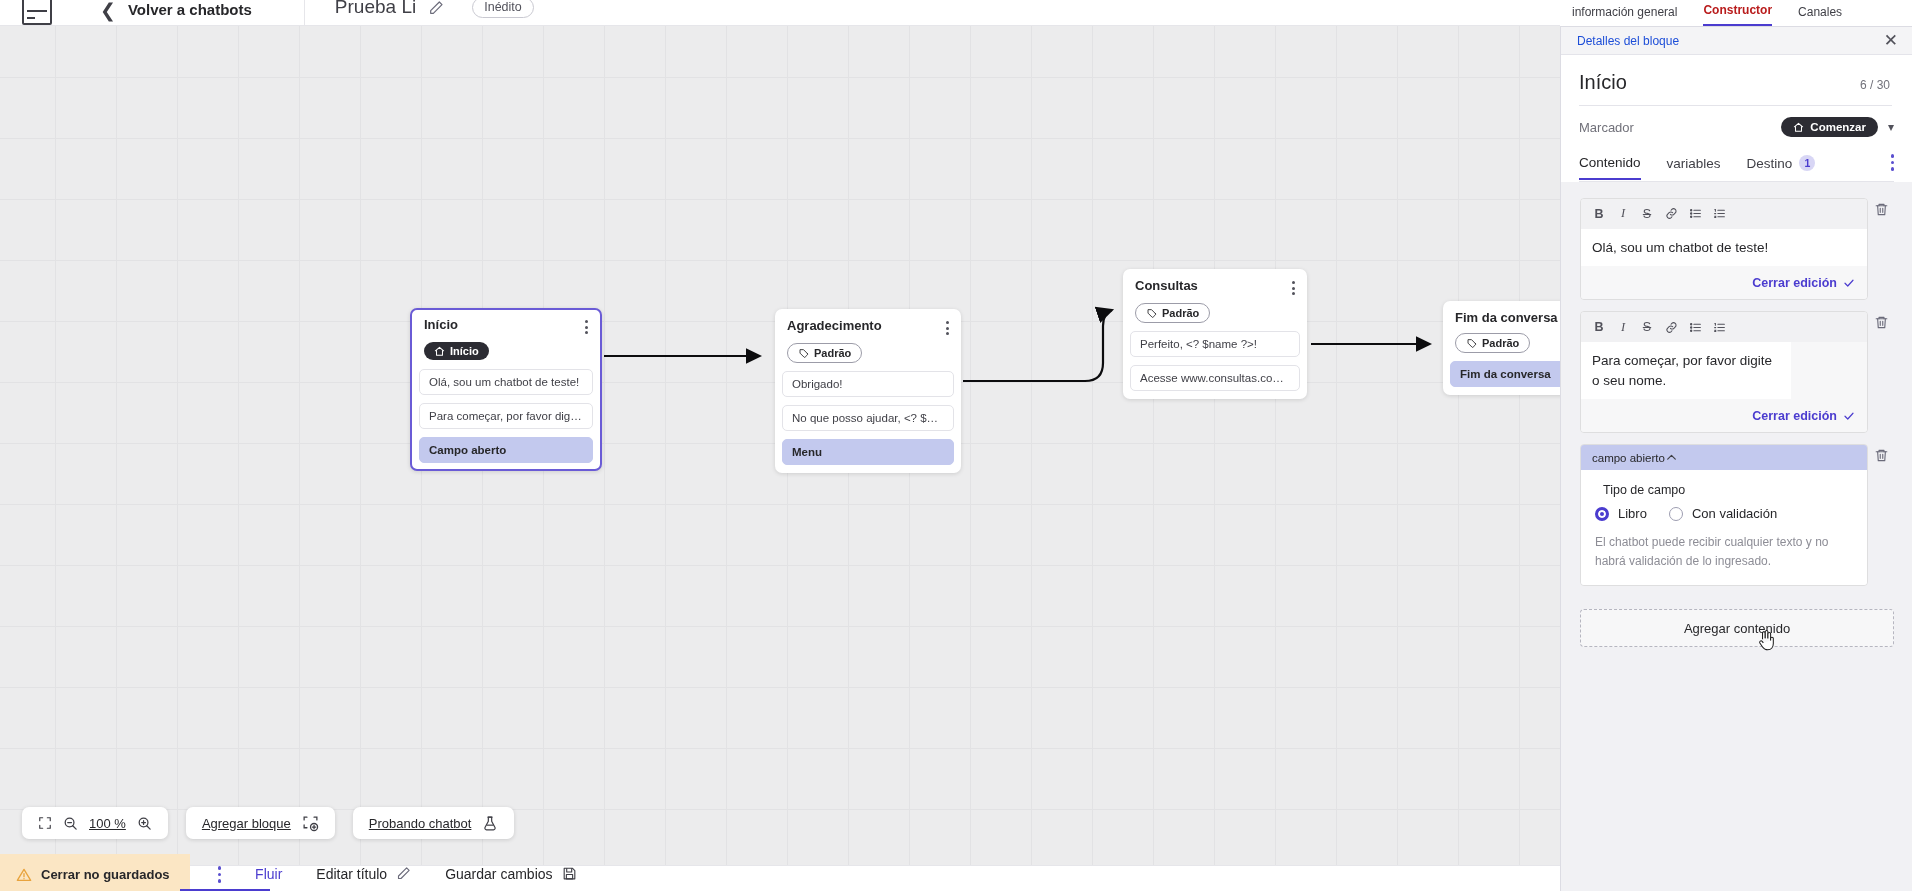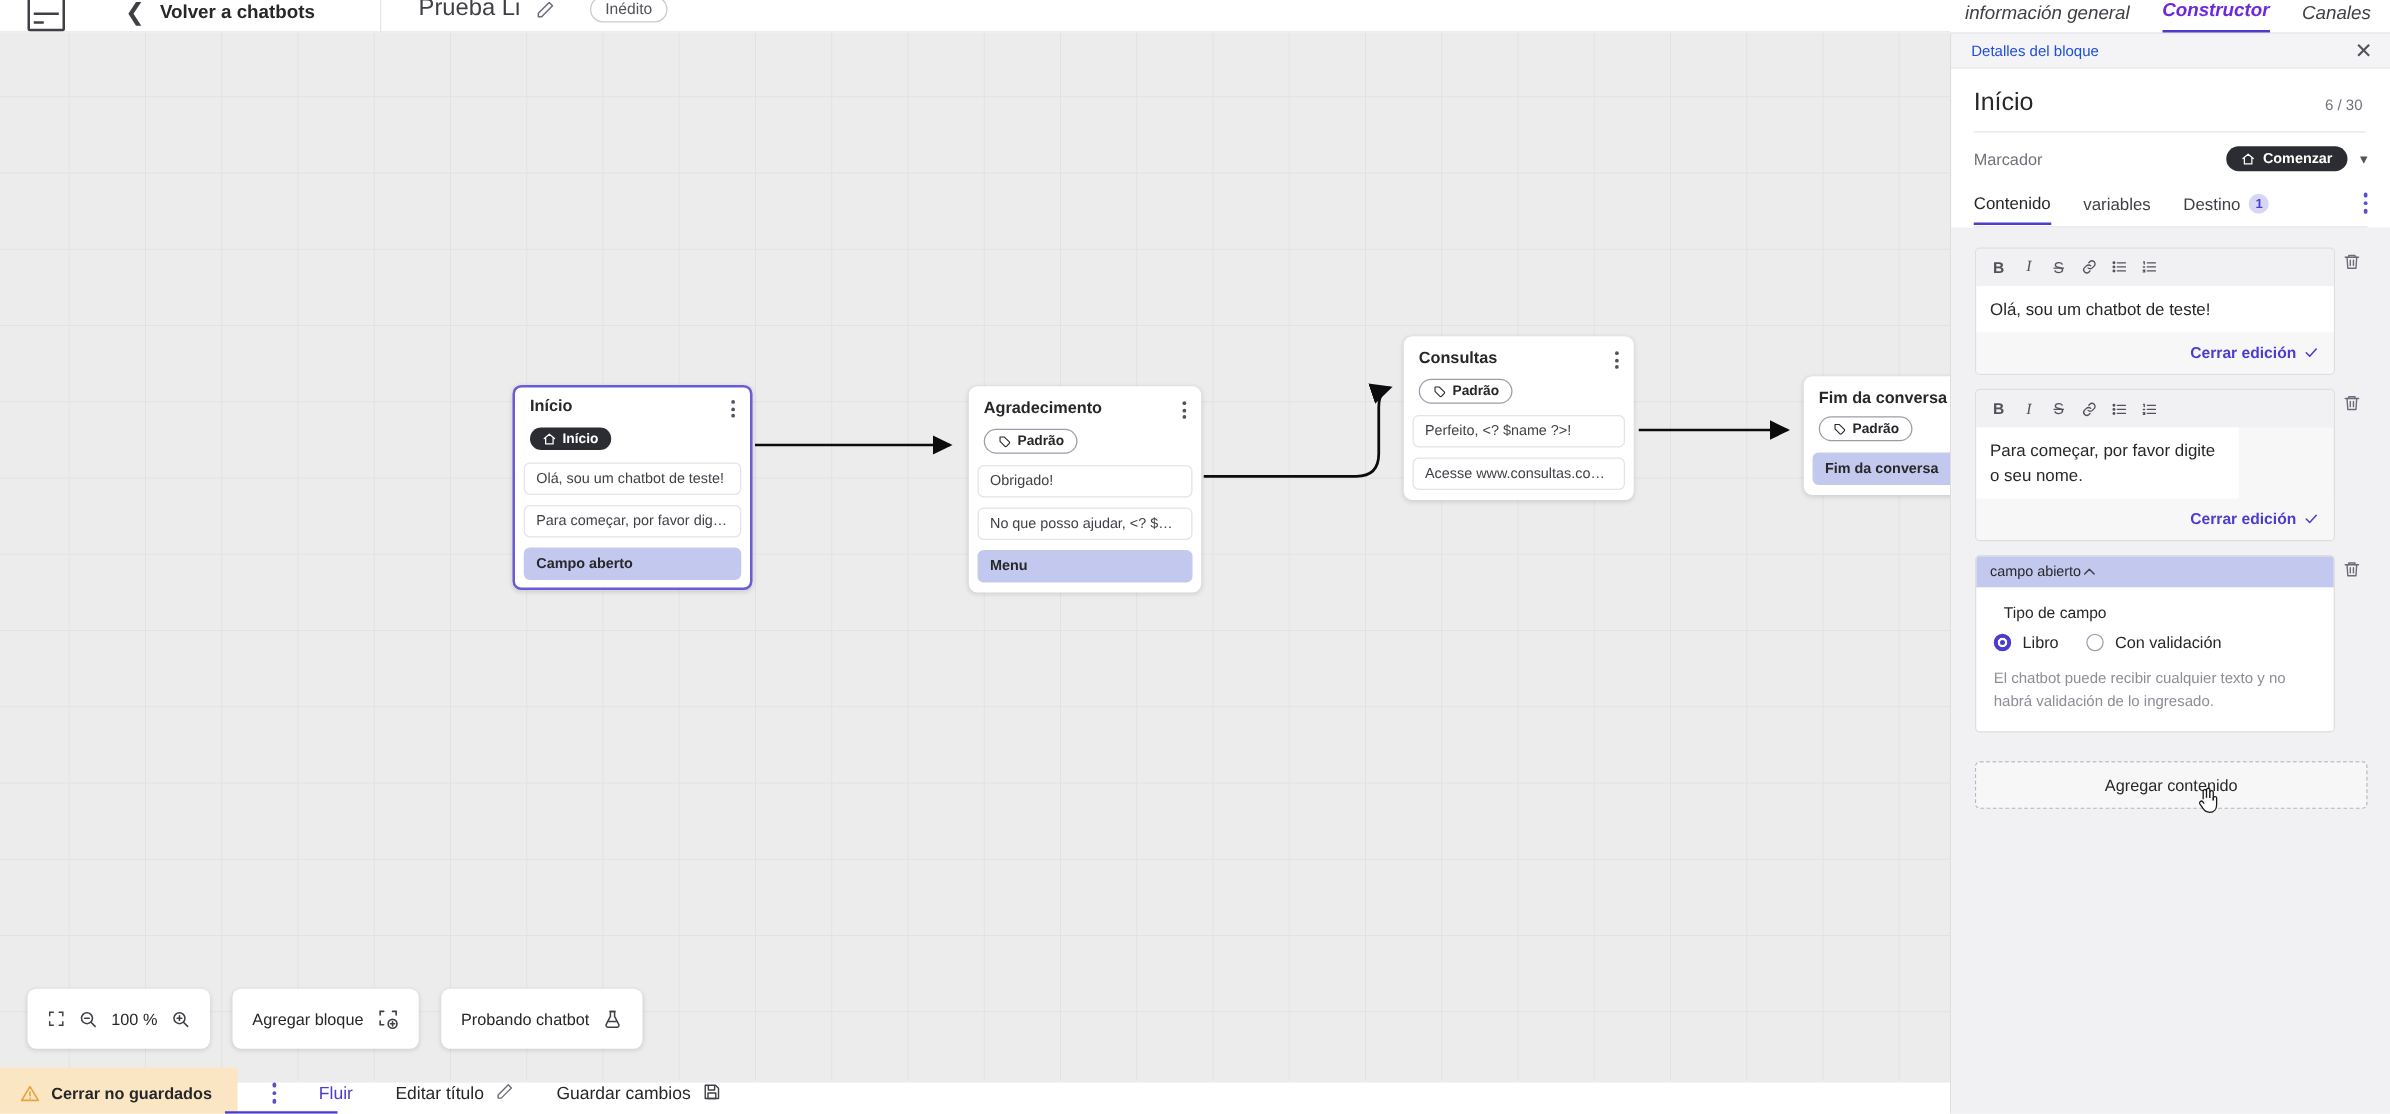--- a/index.html
+++ b/index.html
@@ -54,26 +54,26 @@
     transform: translateY(-5px);
   }
 
   
   .righttabs {
     position: absolute; top: 0; left: 1560px; width: 352px; height: 27px;
     background: #fff; display: flex; align-items: flex-end;
     gap: 0; border-bottom: 1px solid #dcdce3;
   }
   .rtab {
-    font-size: 15px; color: #3f3f46; padding: 0 0 7px 0;
-    margin-right: 26px; cursor: pointer; white-space: nowrap; font-style: italic;
+    font-size: 12px; color: #3f3f46; padding: 0 0 7px 0;
+    margin-right: 26px; cursor: pointer; white-space: nowrap;
   }
   .rtab:first-child { margin-left: 12px; }
   .rtab.active {
-    color: #6d28d9; font-weight: 700; border-bottom: 2.5px solid #4b3ccf;
+    color: #b91c1c; font-weight: 700; border-bottom: 2.5px solid #4b3ccf;
   }
 
   
   .canvas {
     position: absolute; top: 26px; left: 0; width: 1560px; height: 839px;
     background-color: #ececed;
     background-image:
       linear-gradient(to right, #e2e2e4 1px, transparent 1px),
       linear-gradient(to bottom, #e2e2e4 1px, transparent 1px);
     background-size: 61px 61px;
@@ -110,22 +110,22 @@
   }
   .msg.hl {
     background: #c3c9ee; border-color: #c3c9ee; color: #27272a;
     font-weight: 700;
   }
 
   
   .ctoolbar { position: absolute; left: 22px; bottom: 26px; display: flex; gap: 18px; }
   .tool {
     background: #fff; border-radius: 7px; box-shadow: 0 1px 4px rgba(0,0,0,.14);
-    height: 48px; display: flex; align-items: center; padding: 0 16px; gap: 11px;
-    font-size: 13px; color: #27272a; cursor: pointer; white-space: nowrap;
+    height: 32px; display: flex; align-items: center; padding: 0 16px; gap: 11px;
+    font-size: 13px; color: #27272a; cursor: pointer; white-space: nowrap; text-decoration: underline;
   }
   .zoomval { font-size: 13px; color: #27272a; }
 
   
   .bottombar {
     position: absolute; left: 0; bottom: 0; width: 1560px; height: 26px;
     background: #fff; display: flex; align-items: center;
     border-top: 1px solid #e6e6ea;
   }
   .unsaved {

